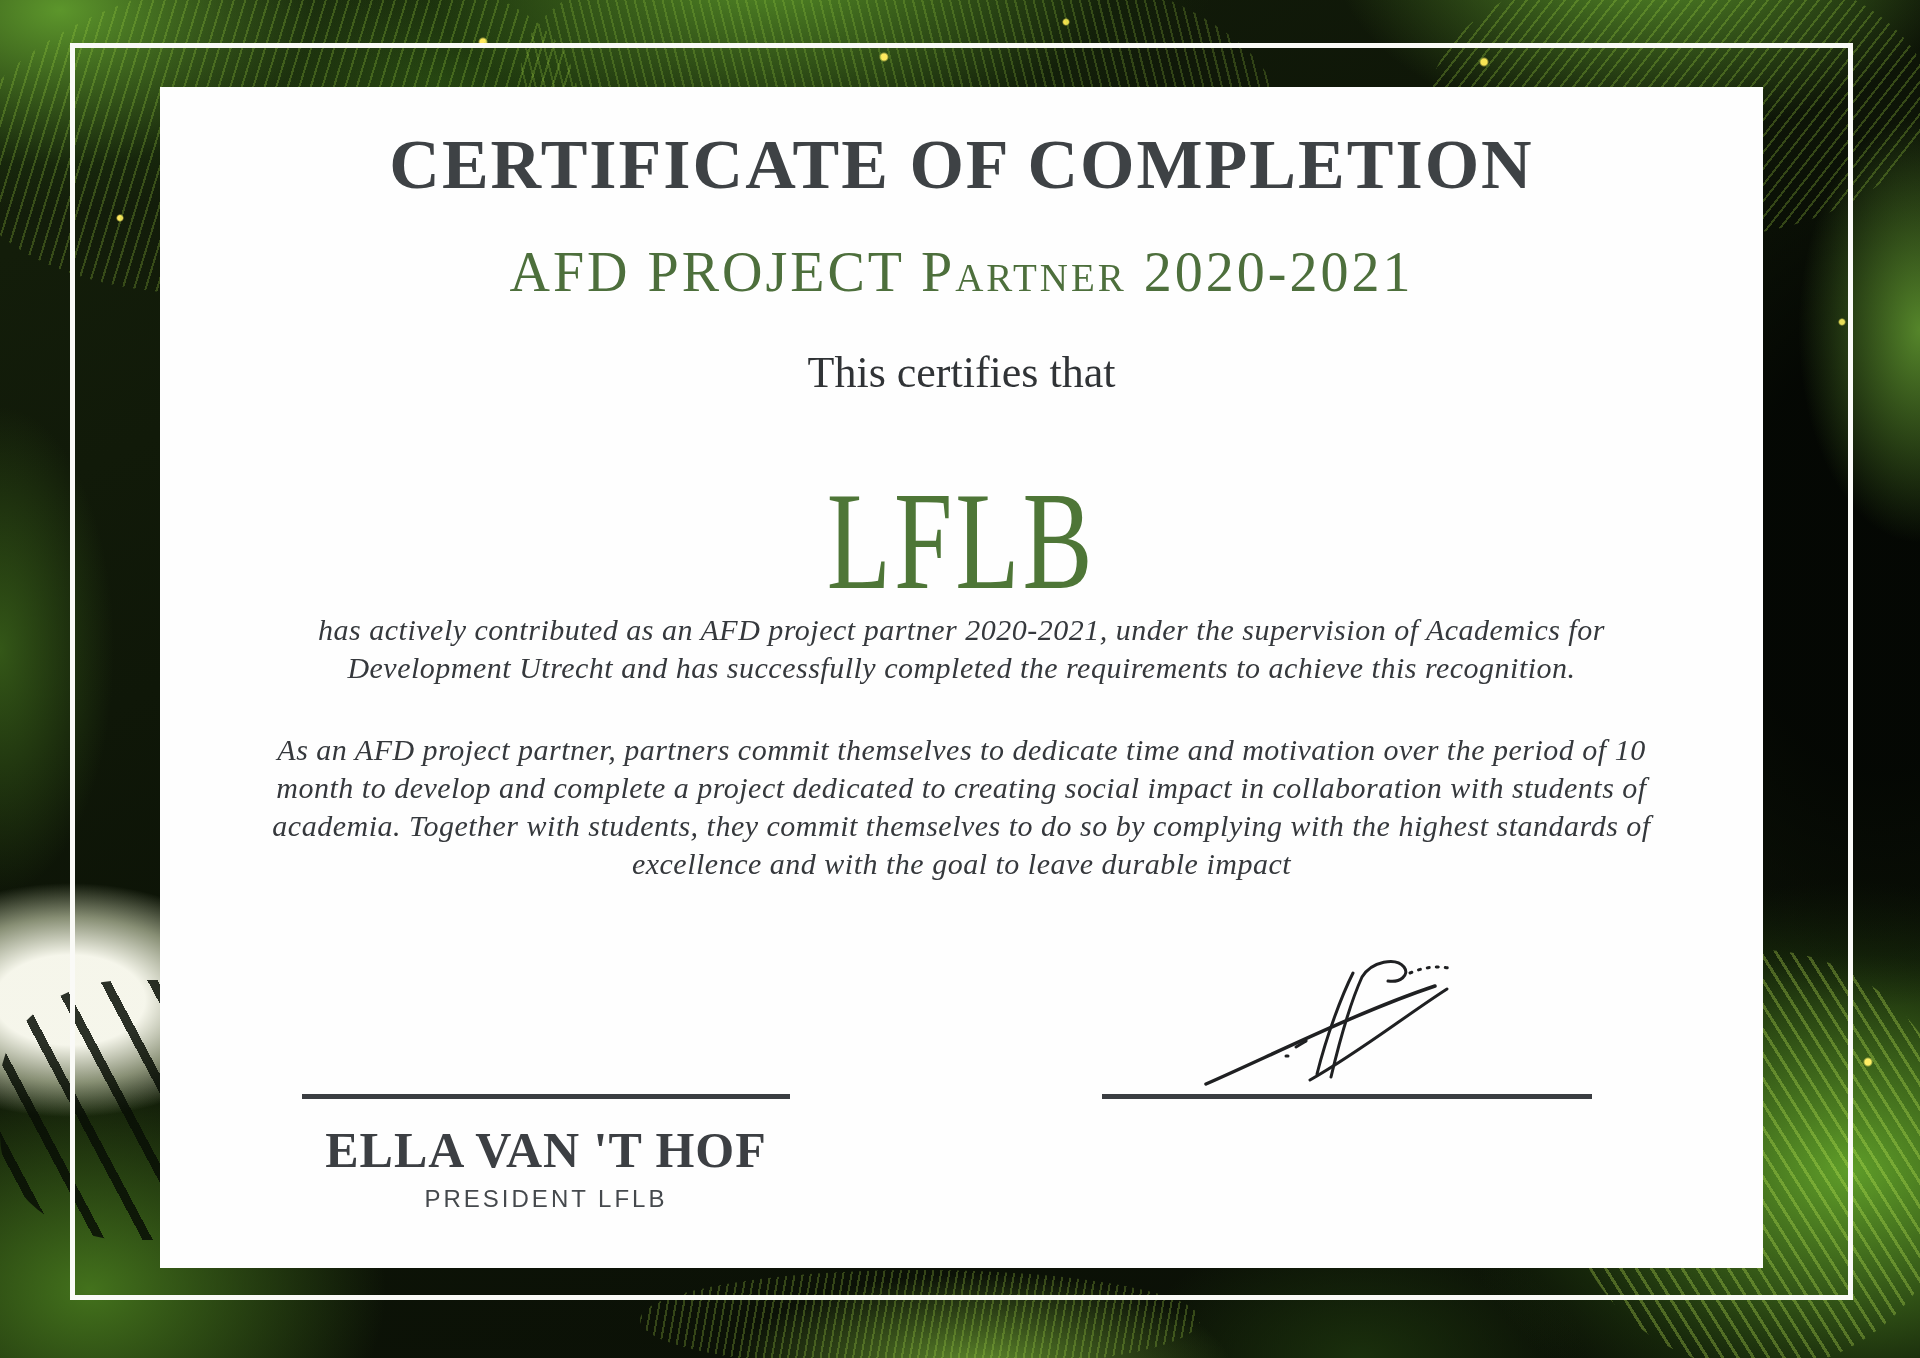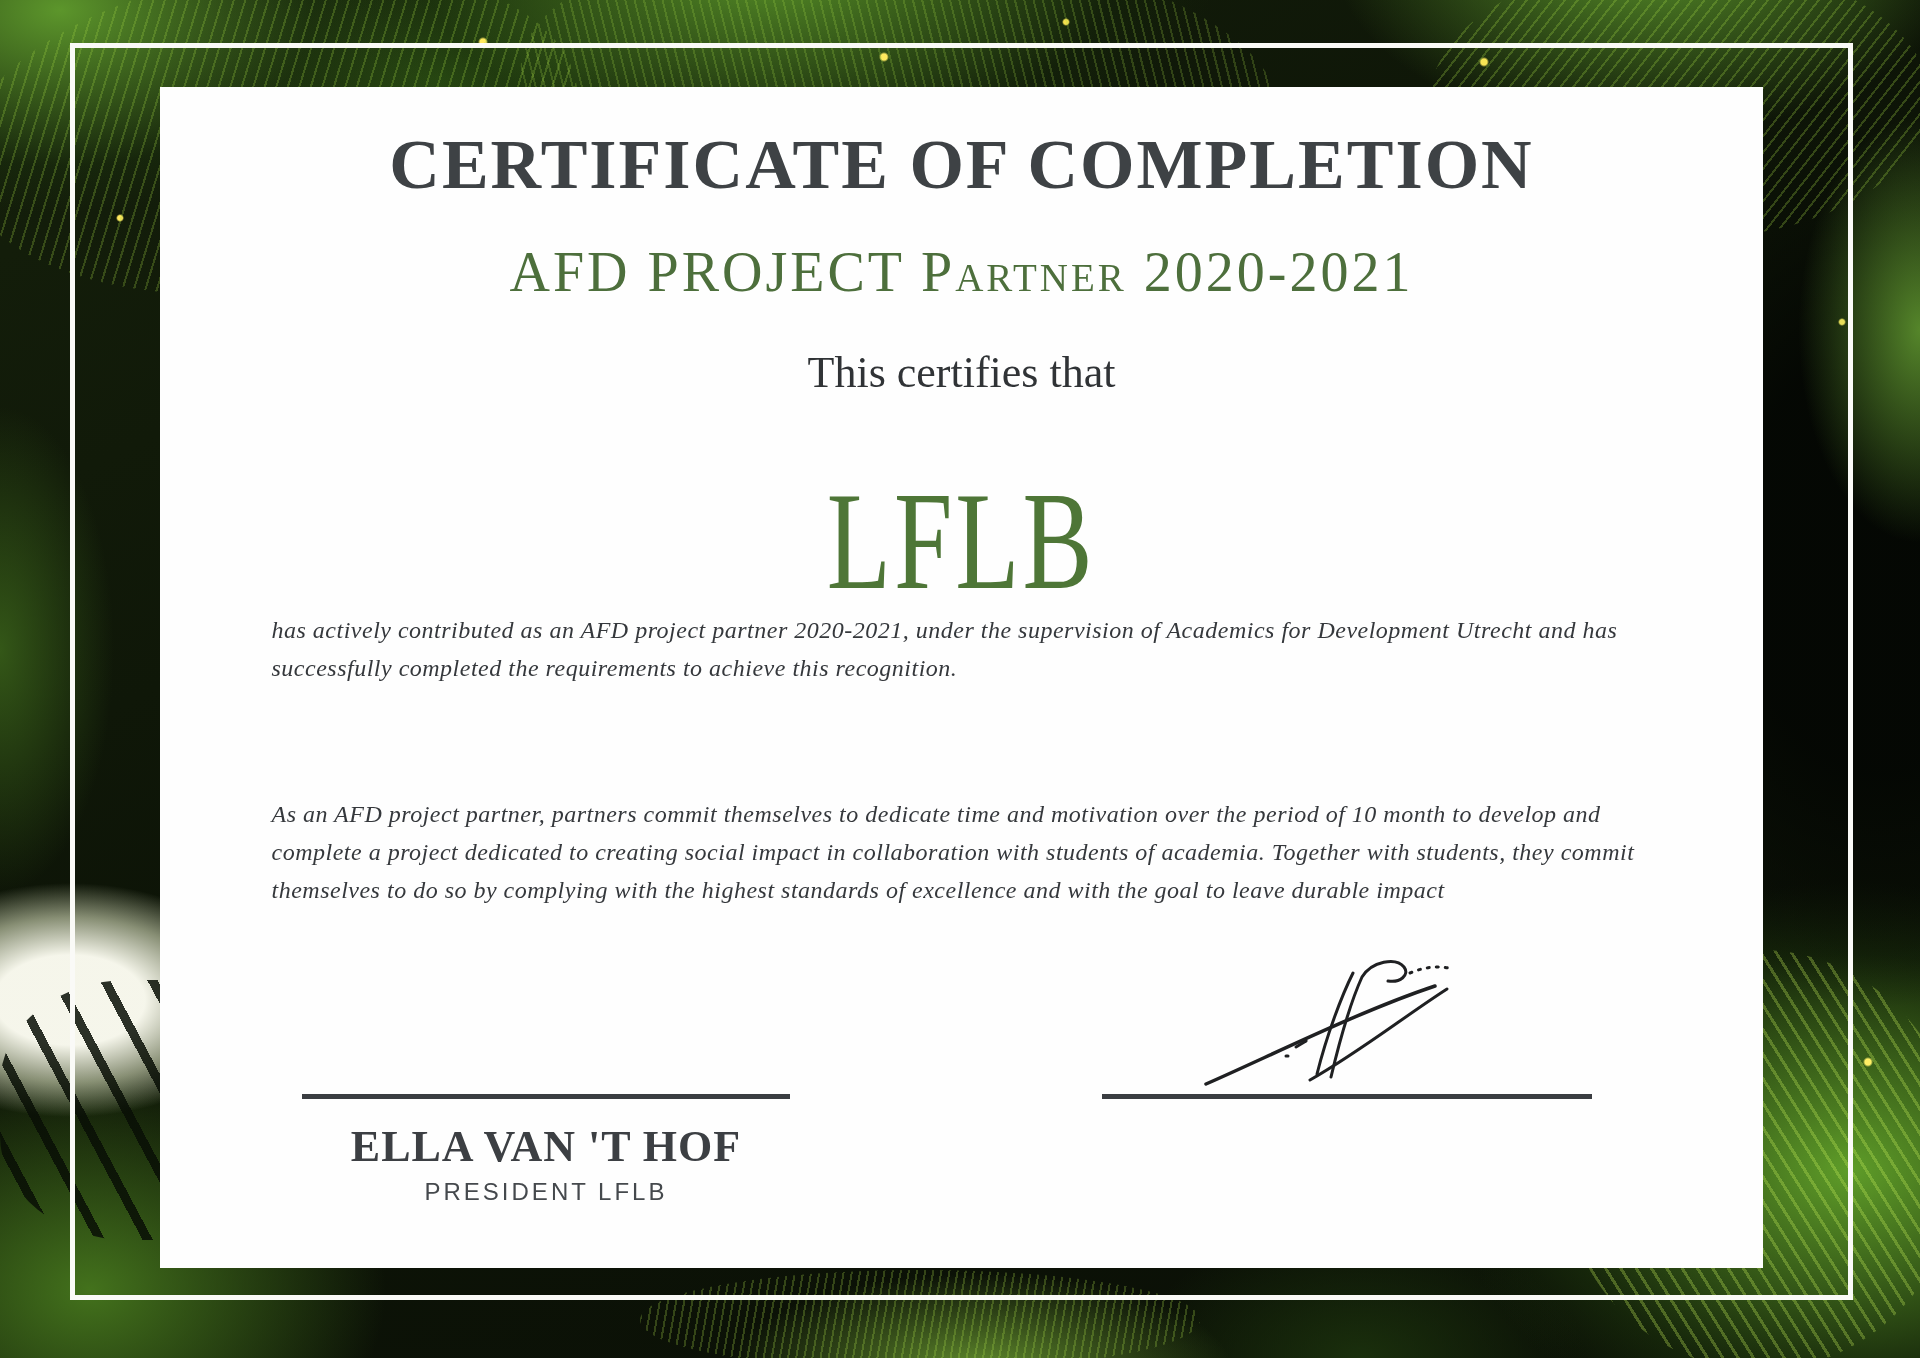--- a/index.html
+++ b/index.html
@@ -62,30 +62,30 @@
 
   .title{position:absolute;top:43px;left:0;right:0;text-align:center;
          font-weight:700;font-size:70px;line-height:1;letter-spacing:2px;color:var(--text-dark);}
   .subtitle{position:absolute;top:157px;left:0;right:0;text-align:center;
          font-size:56px;line-height:1;font-variant:small-caps;letter-spacing:3px;color:var(--subtitle-green);}
   .intro{position:absolute;top:264px;left:0;right:0;text-align:center;
          font-size:44px;line-height:1;color:#303336;}
   .recipient{position:absolute;top:384px;left:0;right:0;text-align:center;
          font-size:140px;line-height:1;color:var(--accent-green);}
   .recipient span{display:inline-block;transform:scaleX(.75);letter-spacing:4px;}
-  .para{position:absolute;left:50%;transform:translateX(-50%);width:1380px;text-align:left;
-        font-style:italic;font-size:24px;line-height:38px;letter-spacing:.5px;color:#35383c;}
+  .para{position:absolute;left:50%;transform:translateX(-50%);width:1380px;text-align:center;
+        font-style:italic;font-size:30px;line-height:38px;letter-spacing:.5px;color:#35383c;}
   .para1{top:524px;}
-  .para2{top:708px;font-style:italic;}
+  .para2{top:644px;font-style:italic;}
 
   .sig-col{position:absolute;top:1007px;text-align:center;}
   .sig-left{left:142px;width:488px;}
   .sig-right{left:942px;width:490px;}
   .sig-line{width:100%;height:5px;background:var(--line-dark);}
-  .sig-name{margin-top:24px;font-weight:700;font-size:44px;line-height:1.1;letter-spacing:1px;color:#3c3f43;}
+  .sig-name{margin-top:24px;font-weight:700;font-size:50px;line-height:1.1;letter-spacing:1px;color:#3c3f43;}
   .sig-role{margin-top:8px;font-family:Liberation Sans, sans-serif;font-size:24px;line-height:1.1;
             letter-spacing:3px;color:#45494d;}
   .signature-svg{position:absolute;left:1040px;top:872px;width:280px;height:135px;}
 </style>
 </head>
 <body>
 
 <div class="stage">
 
   <div class="bg"></div>

